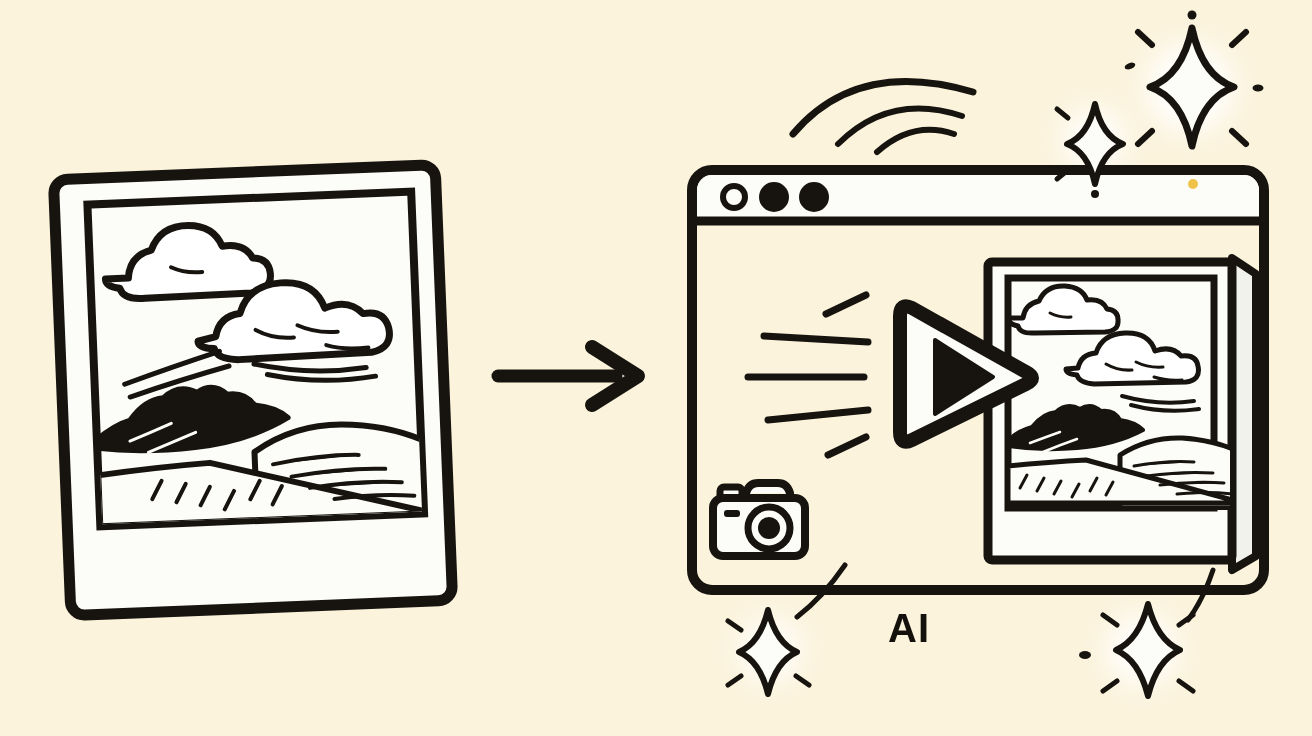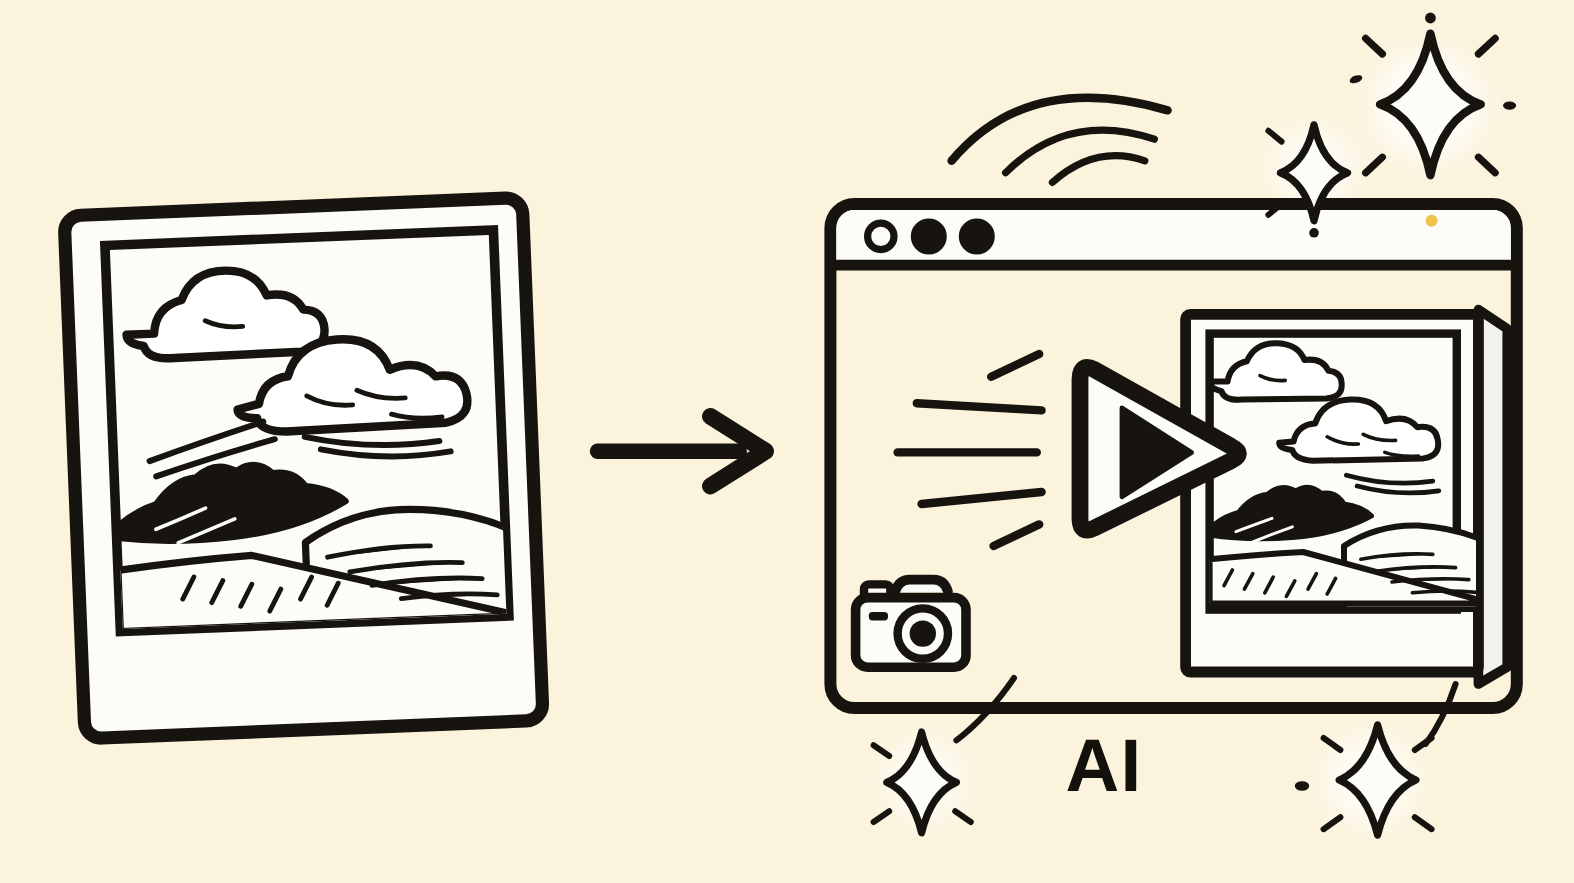--- a/index.html
+++ b/index.html
@@ -22,21 +22,21 @@
     position: absolute;
     inset: 0;
     width: 1312px;
     height: 736px;
   }
   .ai-label {
     position: absolute;
     left: 888px;
     top: 608px;
     font-family: "Liberation Sans", sans-serif;
-    font-size: 62px;
+    font-size: 40px;
     font-weight: bold;
     color: #14110d;
     letter-spacing: 1px;
     line-height: 1;
     user-select: none;
   }
 </style>
 </head>
 <body>
 

